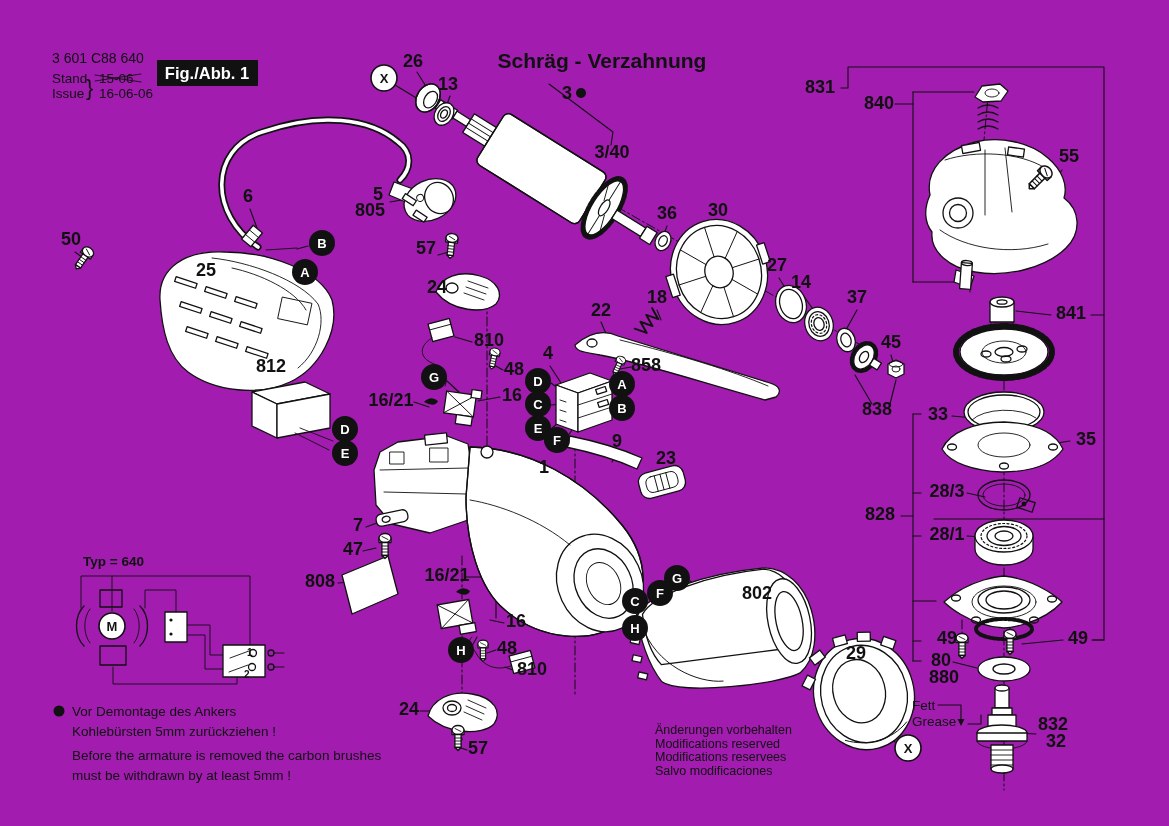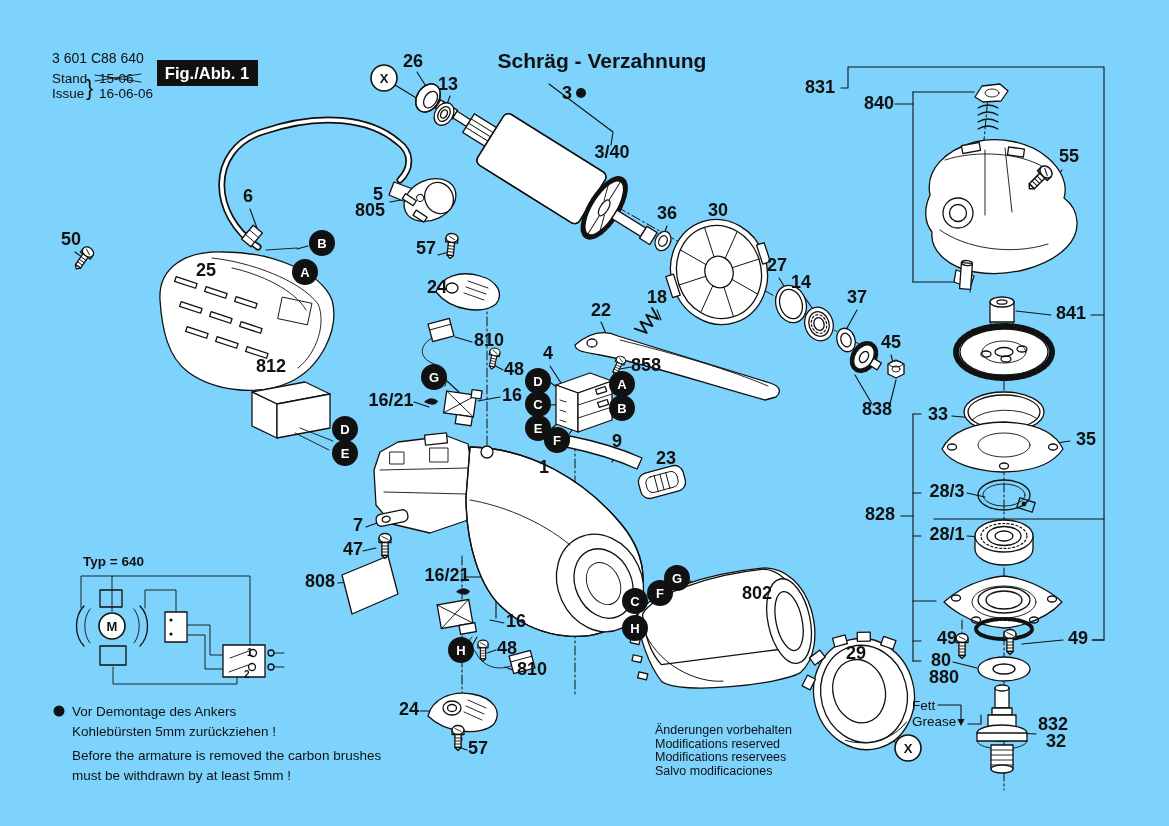--- a/index.html
+++ b/index.html
@@ -1,16 +1,16 @@
 <!DOCTYPE html>
 <html><head>
 <meta charset="utf-8">
 <style>
   html,body{margin:0;padding:0;background:#fff;}
-  .page{width:1169px;height:826px;position:relative;background:#7dd3fc;font-family:"Liberation Sans",sans-serif;}
+  .page{width:1169px;height:826px;position:relative;background:#a21caf;font-family:"Liberation Sans",sans-serif;}
   svg{display:block;}
   
   path,line,ellipse,circle,rect,polyline,polygon{stroke:#111;fill:none;stroke-width:1.3;stroke-linecap:round;stroke-linejoin:round;}
   .w{fill:#fff;}
   .k{fill:#111;stroke:none;}
   .thin{stroke-width:0.9;}
   .ld{stroke-width:1.1;}
   .dd{stroke-dasharray:9 3 2 3;stroke-width:1;}
   .cord{stroke-width:7;}
   .cord2{stroke:#fff;stroke-width:3.6;}

